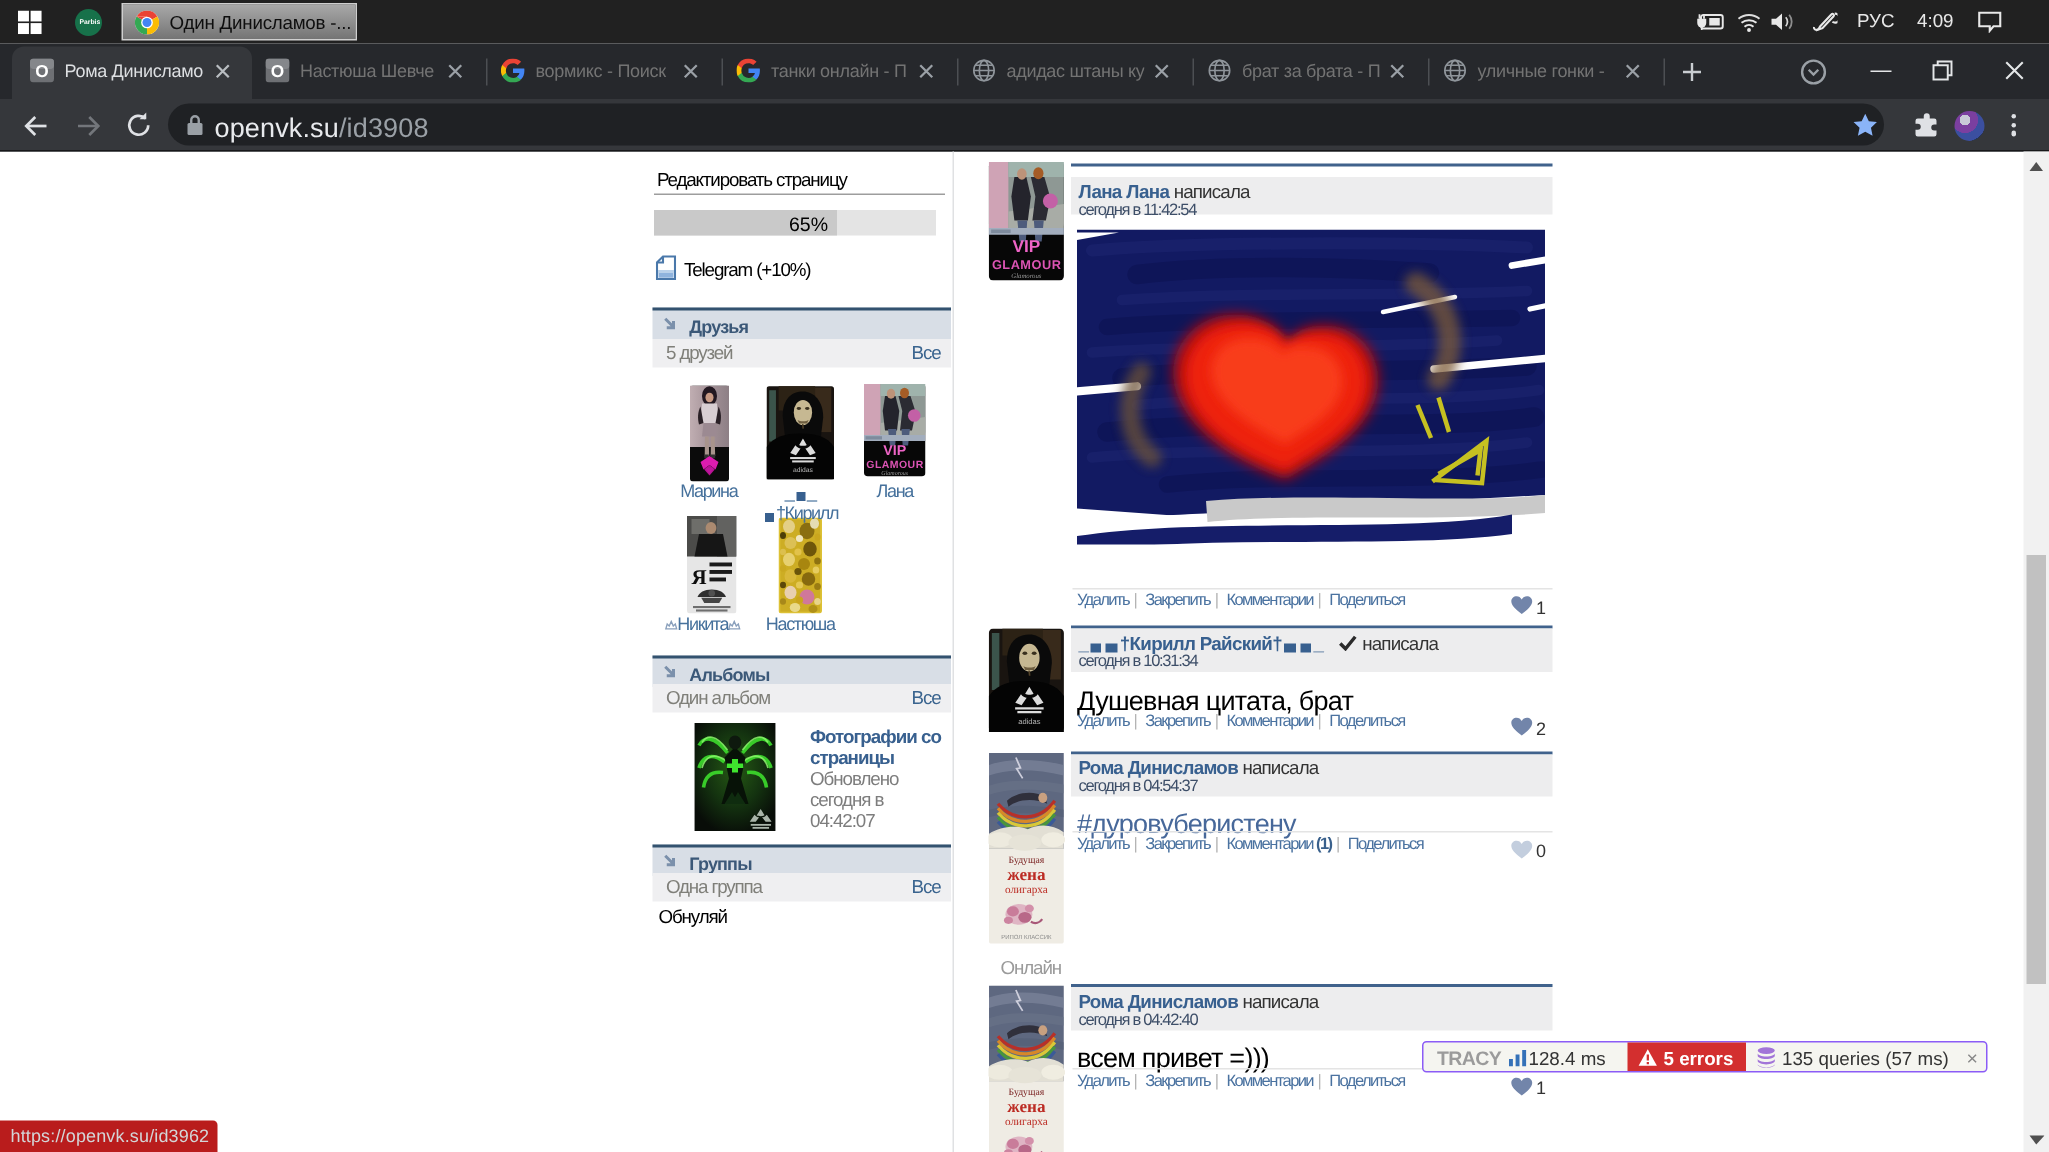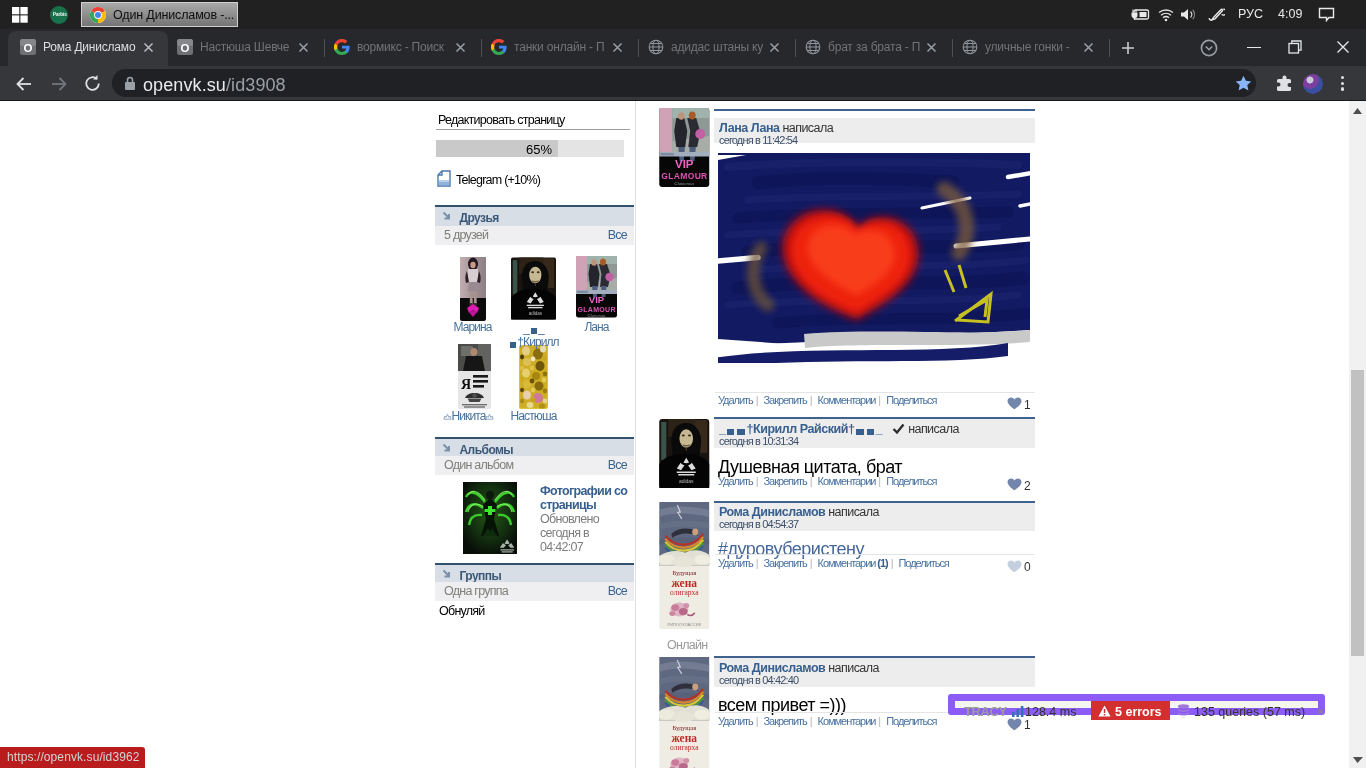--- a/index.html
+++ b/index.html
@@ -36,21 +36,21 @@
 .pname .w{font-weight:normal;color:#333;font-size:12.5px;letter-spacing:-0.55px}
 .ptime{position:absolute;left:5px;top:15.5px;font-size:11px;letter-spacing:-0.85px;color:#3d4e68}
 .ptext{left:718px;font-size:18px;letter-spacing:-0.5px;color:#000}
 .pdiv{left:715px;width:320px;height:1px;background:#e4e4e4}
 .pact{left:718px;font-size:11px;letter-spacing:-1.05px;white-space:nowrap}
 .pact a{color:#4a72a0;text-decoration:none}
 .pact .sp{color:#b4b4b4;padding:0 5px 0 3px;letter-spacing:0}
 .hcnt{position:absolute;font-size:12px;color:#333}
 .sq{display:inline-block;width:7px;height:6px;background:#38608f;margin:0 1.5px;vertical-align:-2px}
 
-#tracy{left:948px;top:694px;width:377px;height:21px;background:#f5f5f0;border:7px solid #8b5cf6;border-radius:3px;box-sizing:border-box;font-size:12.5px;color:#333;white-space:nowrap}
+#tracy{left:948px;top:694px;width:377px;height:21px;background:#f5f5f0;border:1px solid #8b5cf6;border-radius:3px;box-sizing:border-box;font-size:12.5px;color:#333;white-space:nowrap}
 
 #ttip{left:0;top:747px;width:145px;height:21px;background:#b91c1c;border-radius:0 3px 0 0;color:#d3d5d7;font-size:12px;line-height:21px}
 #ttip span{margin-left:7px;letter-spacing:.1px}
 </style></head><body>
 <div id="s">
 
 <div class="abs" id="taskbar"></div>
 <svg class="abs" style="left:12px;top:7px" width="16" height="16" viewBox="0 0 16 16">
       <rect x="0" y="0" width="7.3" height="7.3" fill="#fff"></rect>
       <rect x="8.4" y="0" width="7.3" height="7.3" fill="#fff"></rect>

